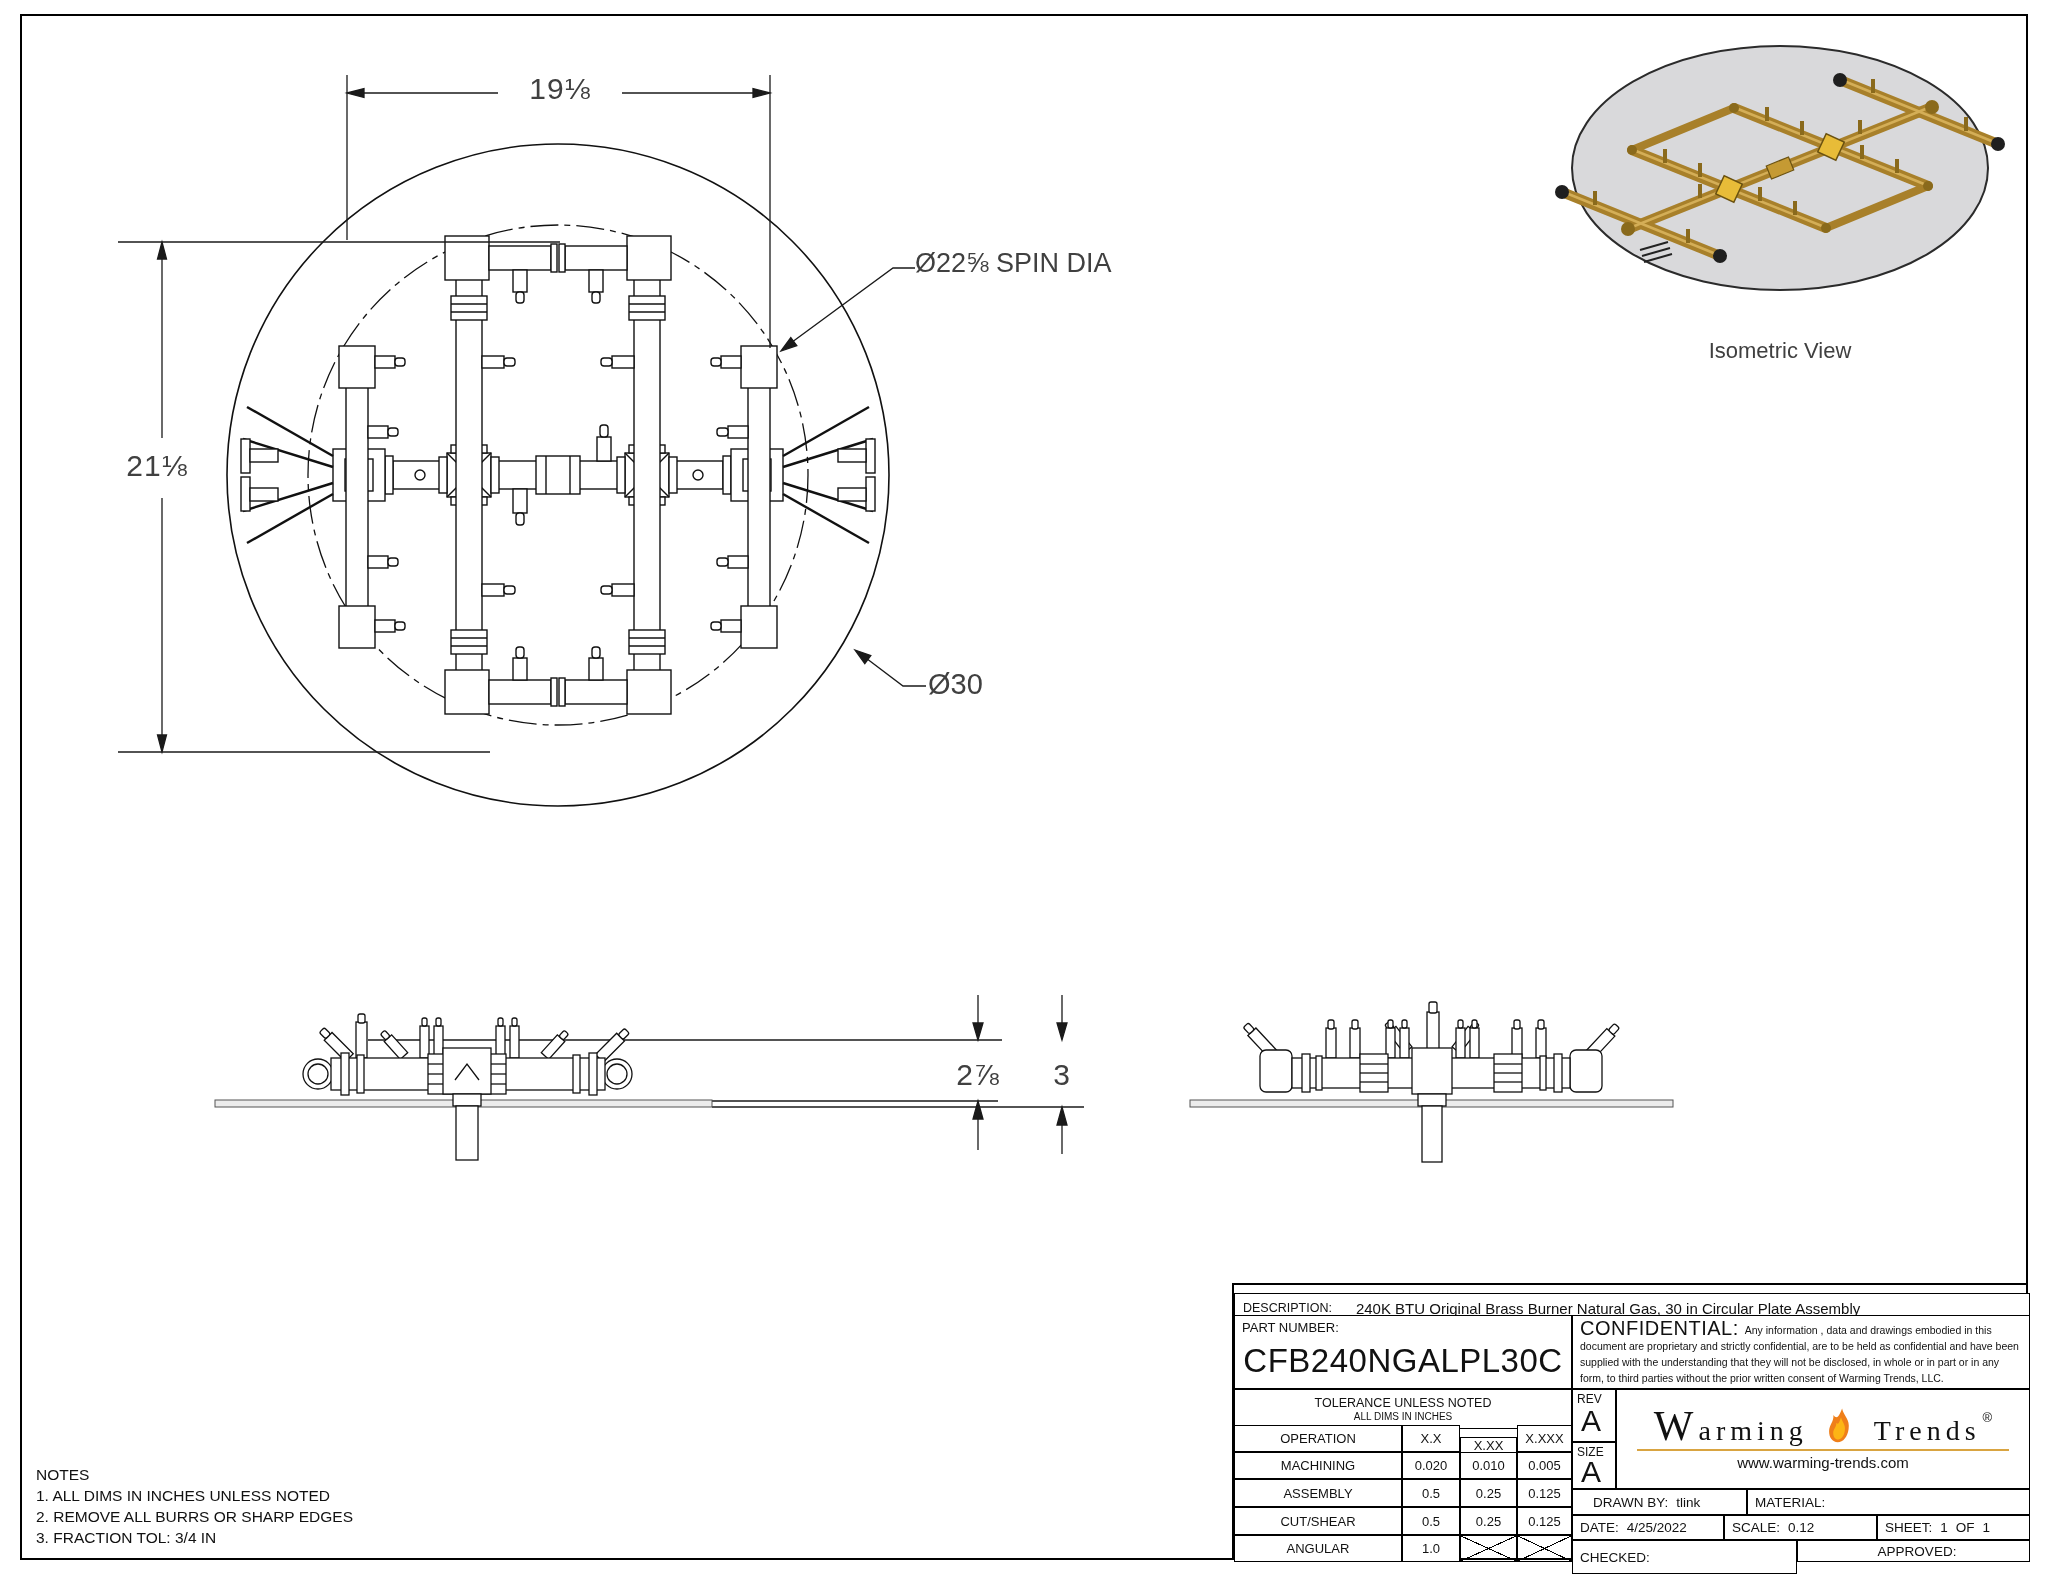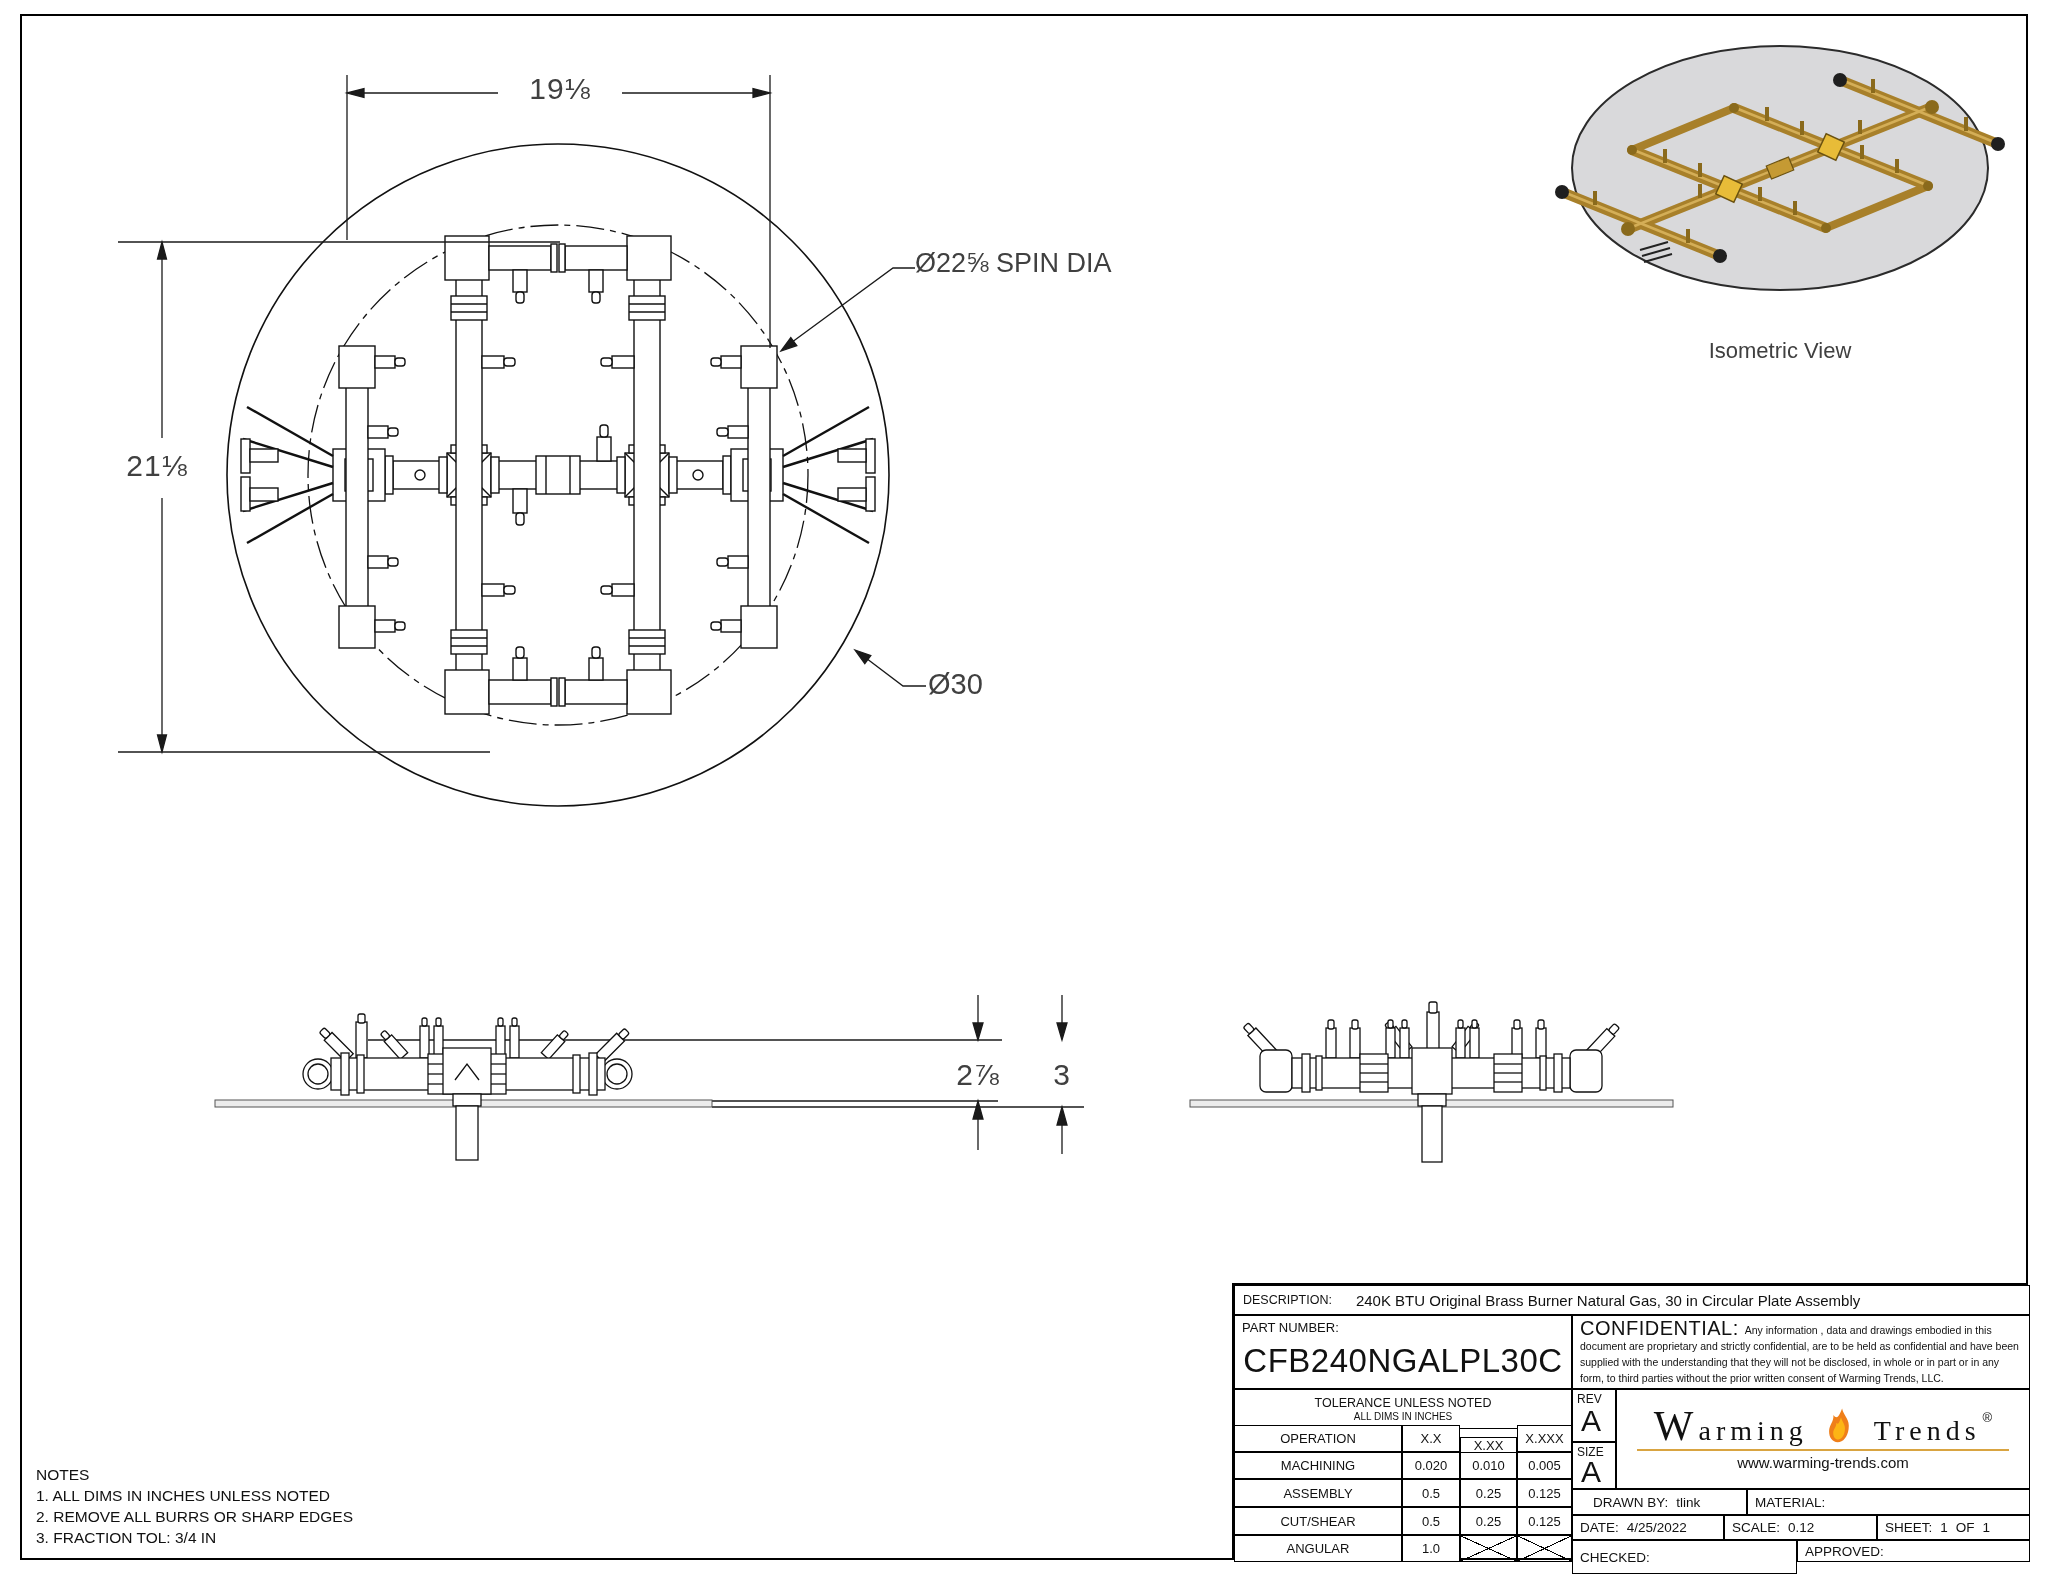--- a/index.html
+++ b/index.html
@@ -401,21 +401,21 @@
 
   <div class="notes">
     <div>NOTES</div>
     <div>1. ALL DIMS IN INCHES UNLESS NOTED</div>
     <div>2. REMOVE ALL BURRS OR SHARP EDGES</div>
     <div>3. FRACTION TOL: 3/4 IN</div>
   </div>
 
   <div class="tb">
 
-    <div class="cell desc-row" style="left:0;top:0;width:796px;height:30px;gap:24px;">
+    <div class="cell desc-row" style="left:0;top:8px;width:796px;height:30px;gap:24px;">
       <span class="desc-label">DESCRIPTION:</span>
       <span class="desc-value">240K BTU Original Brass Burner Natural Gas, 30 in Circular Plate Assembly</span>
     </div>
 
     <div class="cell" style="left:0;top:30px;width:338px;height:74px;">
       <div class="pn-label">PART NUMBER:</div>
       <div class="pn-value">CFB240NGALPL30C</div>
     </div>
 
     <div class="cell conf" style="left:338px;top:30px;width:458px;height:74px;">
@@ -495,17 +495,17 @@
     <div class="cell kv" style="left:643px;top:230px;width:153px;height:25px;">
       <span>SHEET:</span>
       <span>1</span>
       <span>OF</span>
       <span>1</span>
     </div>
 
     <div class="cell kv" style="left:338px;top:255px;width:225px;height:34px;">
       <span>CHECKED:</span>
     </div>
-    <div class="cell kv" style="left:563px;top:255px;width:233px;height:22px;">
+    <div class="cell kv" style="left:563px;top:255px;width:233px;height:22px;justify-content:center;">
       <span>APPROVED:</span>
     </div>
   </div>
 </div>
 
 </body></html>

